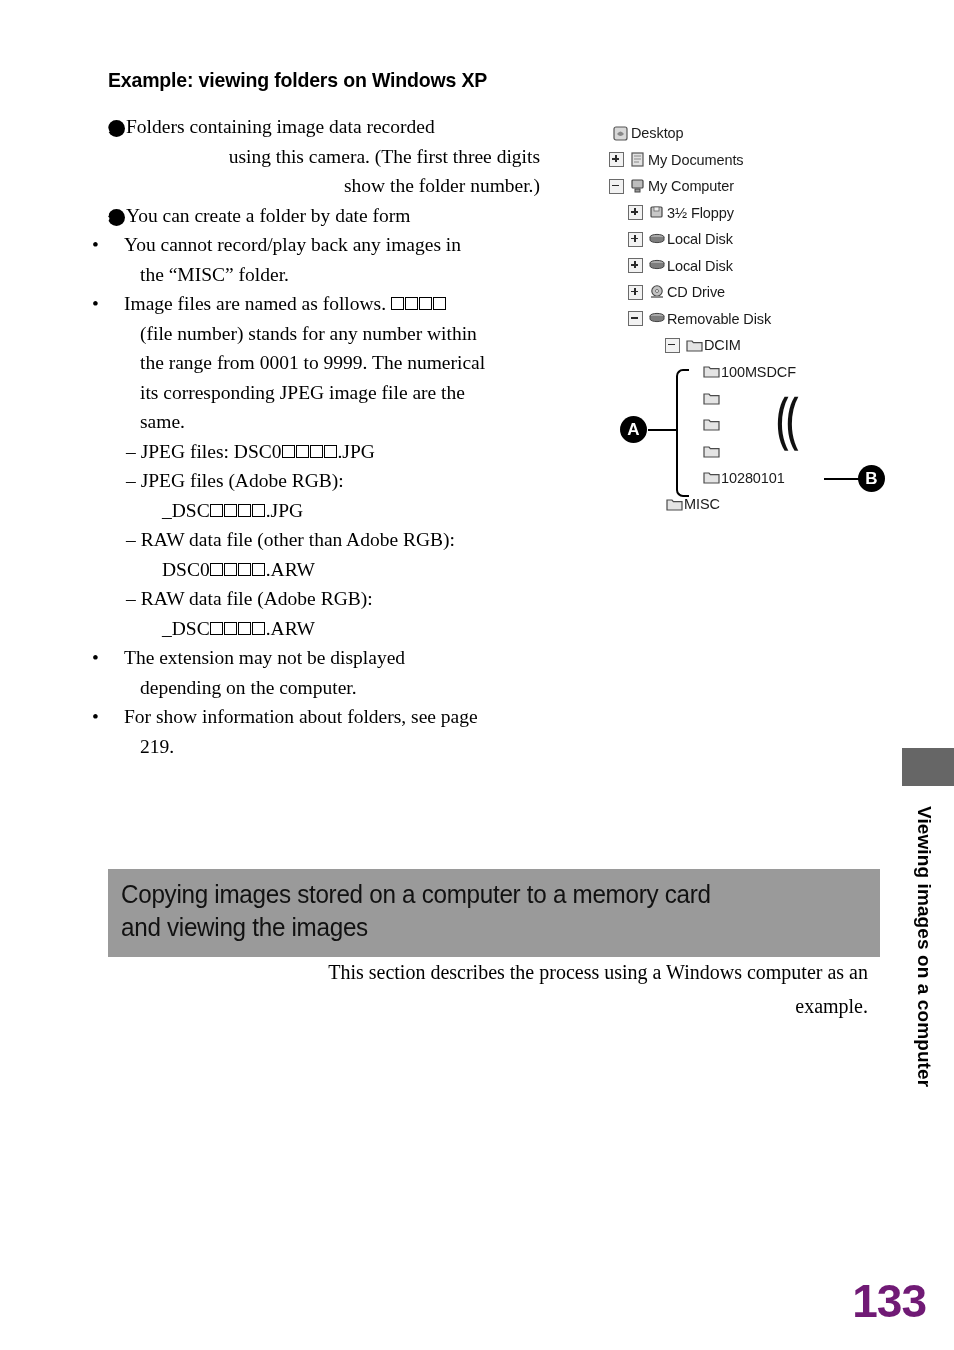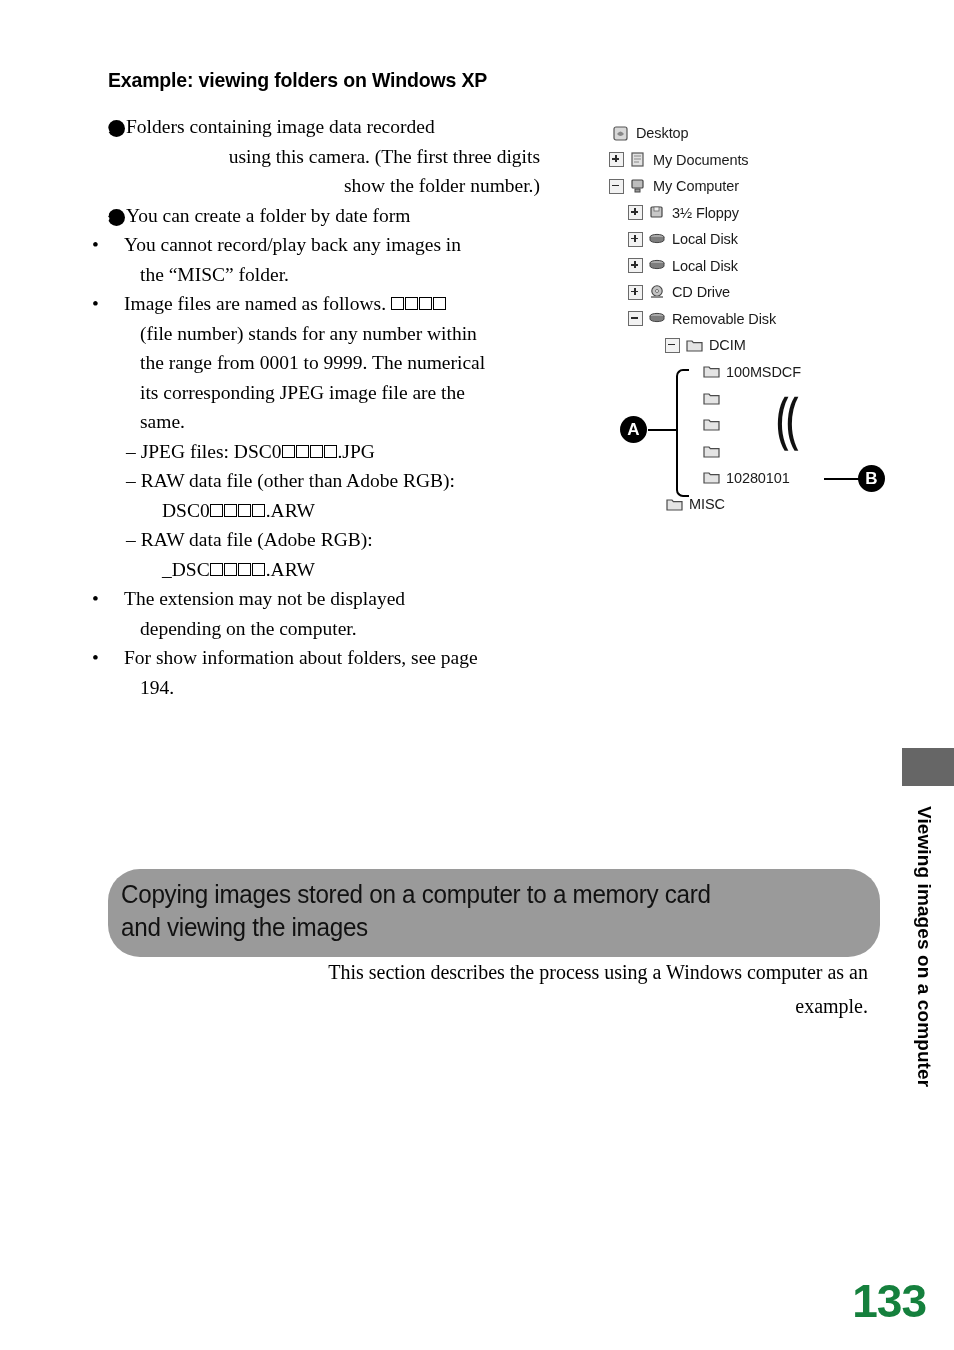--- a/index.html
+++ b/index.html
@@ -118,21 +118,20 @@
     color: #1a1a1a;
   }
   .tree-row {
     position: relative;
     height: 26.5px;
     display: flex;
     align-items: center;
     white-space: nowrap;
   }
   .tree-label {
-    margin-left: 5px;
     letter-spacing: -0.1px;
   }
   .expander {
     width: 13px;
     height: 13px;
     border: 1px solid #6a6a6a;
     background: #f2f2f2;
     position: relative;
     flex: 0 0 auto;
     margin-right: 5px;
@@ -232,21 +231,20 @@
     left: 108px;
     top: 869px;
     width: 772px;
     padding: 9px 13px 13px 13px;
     box-sizing: border-box;
     font-family: "Liberation Sans", sans-serif;
     font-size: 25.5px;
     line-height: 33px;
     letter-spacing: -0.3px;
     color: #111;
-    border-radius: 32px;
   }
   .band-line { display: block; transform: scaleX(0.95); transform-origin: left center; }
 
   .body-after {
     position: absolute;
     left: 108px;
     top: 955px;
     width: 760px;
     font-size: 20px;
     line-height: 34px;
@@ -277,21 +275,21 @@
     white-space: nowrap;
   }
   .page-num {
     position: absolute;
     right: 28px;
     bottom: 22px;
     font-family: "Liberation Sans", sans-serif;
     font-weight: bold;
     font-size: 46px;
     letter-spacing: -1px;
-    color: #15803d;
+    color: #701a75;
   }
 </style>
 </head>
 <body>
 
 <div class="page">
 
   <div class="example-title">Example: viewing folders on Windows XP</div>
 
   <div class="text-col">
@@ -317,39 +315,43 @@
       <span class="cont">(file number) stands for any number within</span>
       <span class="cont">the range from 0001 to 9999. The numerical</span>
       <span class="cont">its corresponding JPEG image file are the</span>
       <span class="cont">same.</span>
     </div>
 
     <div class="para sub-dash">
       <span>– JPEG files: DSC0</span><span class="box-ph"></span><span class="box-ph"></span><span class="box-ph"></span><span class="box-ph"></span><span>.JPG</span>
     </div>
 
+    <div class="para sub-dash">
+      <span>– JPEG files (Adobe RGB):</span>
+      <span class="cont"><span>_DSC</span><span class="box-ph"></span><span class="box-ph"></span><span class="box-ph"></span><span class="box-ph"></span><span>.JPG</span></span>
+    </div>
 
     <div class="para sub-dash">
       <span>– RAW data file (other than Adobe RGB):</span>
       <span class="cont"><span>DSC0</span><span class="box-ph"></span><span class="box-ph"></span><span class="box-ph"></span><span class="box-ph"></span><span>.ARW</span></span>
     </div>
 
     <div class="para sub-dash">
       <span>– RAW data file (Adobe RGB):</span>
       <span class="cont"><span>_DSC</span><span class="box-ph"></span><span class="box-ph"></span><span class="box-ph"></span><span class="box-ph"></span><span>.ARW</span></span>
     </div>
 
     <div class="para para-bullet">
       <span class="bullet-dot">•</span><span>The extension may not be displayed</span>
       <span class="cont">depending on the computer.</span>
     </div>
 
     <div class="para para-bullet">
       <span class="bullet-dot">•</span><span>For show information about folders, see page</span>
-      <span class="cont">194.</span>
+      <span class="cont">219.</span>
     </div>
   </div>
 
   <div class="tree">
 
     <div class="tree-row" style="padding-left:0px">
       <span class="expander hidden"></span>
       <span class="ico">
         <svg width="19" height="17" viewBox="0 0 19 17">
             <rect x="2" y="2" width="13" height="13" rx="2" fill="#d8d8d8" stroke="#555" stroke-width="1.2"></rect>

